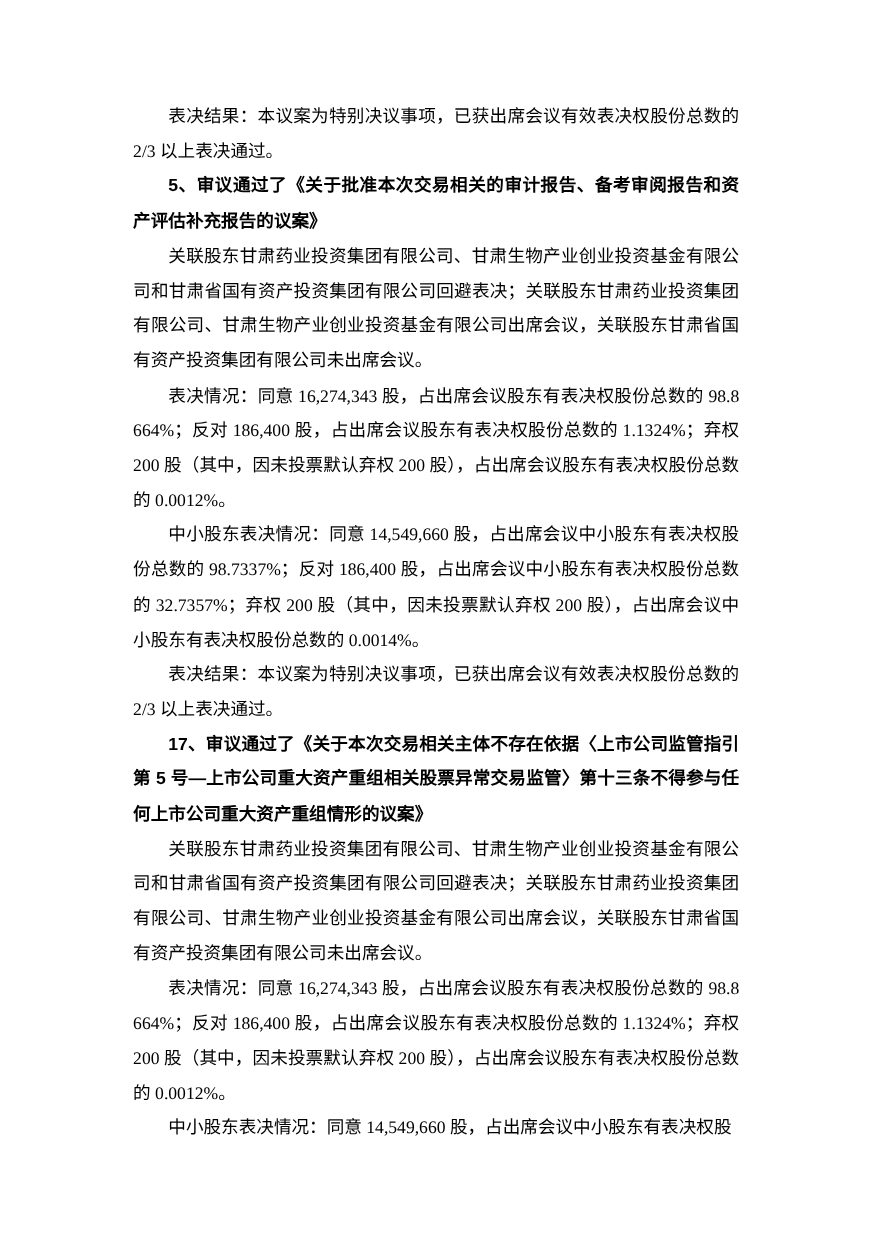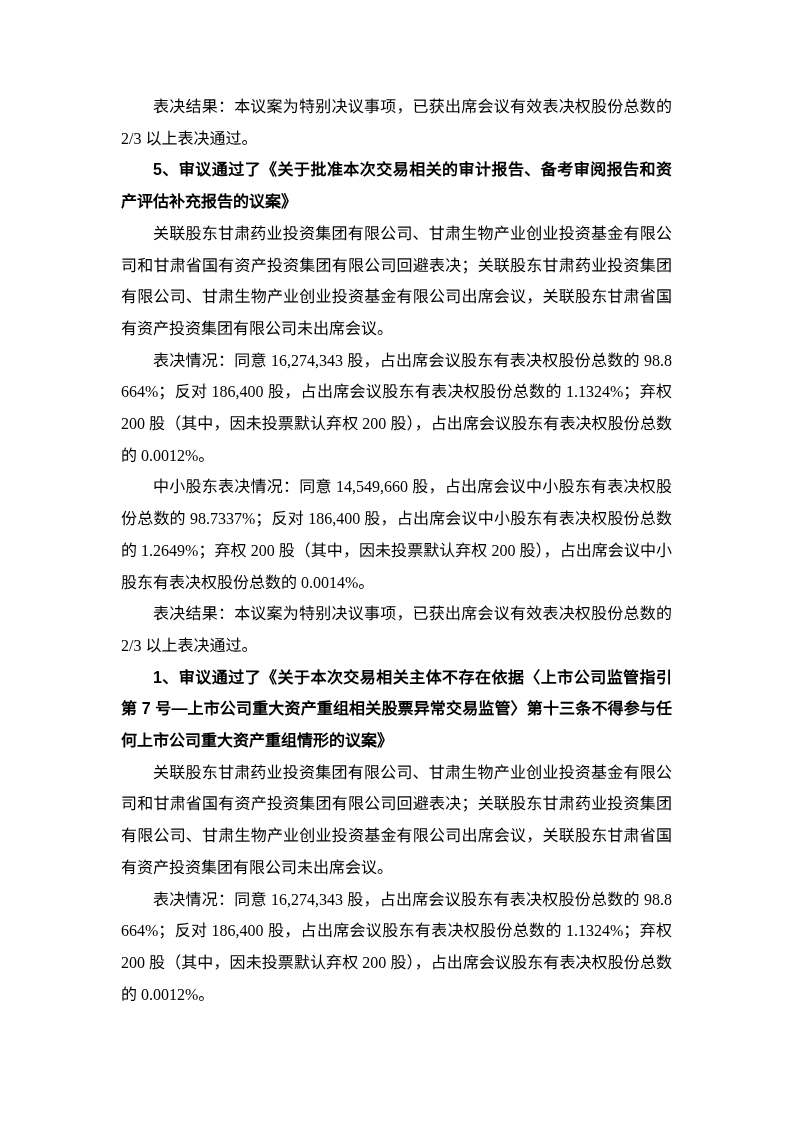--- a/index.html
+++ b/index.html
@@ -38,18 +38,19 @@
   }
 </style>
 </head>
 <body>
 
 <div class="page">
   <p class="body">表决结果：本议案为特别决议事项，已获出席会议有效表决权股份总数的 2/3 以上表决通过。</p>
   <p class="heading">5、审议通过了《关于批准本次交易相关的审计报告、备考审阅报告和资产评估补充报告的议案》</p>
   <p class="body">关联股东甘肃药业投资集团有限公司、甘肃生物产业创业投资基金有限公司和甘肃省国有资产投资集团有限公司回避表决；关联股东甘肃药业投资集团有限公司、甘肃生物产业创业投资基金有限公司出席会议，关联股东甘肃省国有资产投资集团有限公司未出席会议。</p>
   <p class="body">表决情况：同意 16,274,343 股，占出席会议股东有表决权股份总数的 98.8664%；反对 186,400 股，占出席会议股东有表决权股份总数的 1.1324%；弃权 200 股（其中，因未投票默认弃权 200 股），占出席会议股东有表决权股份总数的 0.0012%。</p>
-  <p class="body">中小股东表决情况：同意 14,549,660 股，占出席会议中小股东有表决权股份总数的 98.7337%；反对 186,400 股，占出席会议中小股东有表决权股份总数的 1.2649%；弃权 200 股（其中，因未投票默认弃权 200 股），占出席会议中小股东有表决权股份总数的 0.0014%。</p>
+  <p class="body">中小股东表决情况：同意 14,549,660 股，占出席会议中小股东有表决权股份总数的 98.7337%；反对 186,400 股，占出席会议中小股东有表决权股份总数的 32.7357%；弃权 200 股（其中，因未投票默认弃权 200 股），占出席会议中小股东有表决权股份总数的 0.0014%。</p>
   <p class="body">表决结果：本议案为特别决议事项，已获出席会议有效表决权股份总数的 2/3 以上表决通过。</p>
-  <p class="heading">1、审议通过了《关于本次交易相关主体不存在依据〈上市公司监管指引第 7 号—上市公司重大资产重组相关股票异常交易监管〉第十三条不得参与任何上市公司重大资产重组情形的议案》</p>
+  <p class="heading">17、审议通过了《关于本次交易相关主体不存在依据〈上市公司监管指引第 5 号—上市公司重大资产重组相关股票异常交易监管〉第十三条不得参与任何上市公司重大资产重组情形的议案》</p>
   <p class="body">关联股东甘肃药业投资集团有限公司、甘肃生物产业创业投资基金有限公司和甘肃省国有资产投资集团有限公司回避表决；关联股东甘肃药业投资集团有限公司、甘肃生物产业创业投资基金有限公司出席会议，关联股东甘肃省国有资产投资集团有限公司未出席会议。</p>
   <p class="body">表决情况：同意 16,274,343 股，占出席会议股东有表决权股份总数的 98.8664%；反对 186,400 股，占出席会议股东有表决权股份总数的 1.1324%；弃权 200 股（其中，因未投票默认弃权 200 股），占出席会议股东有表决权股份总数的 0.0012%。</p>
+  <p class="body clip-one-line">中小股东表决情况：同意 14,549,660 股，占出席会议中小股东有表决权股</p>
 </div>
 
 </body></html>

